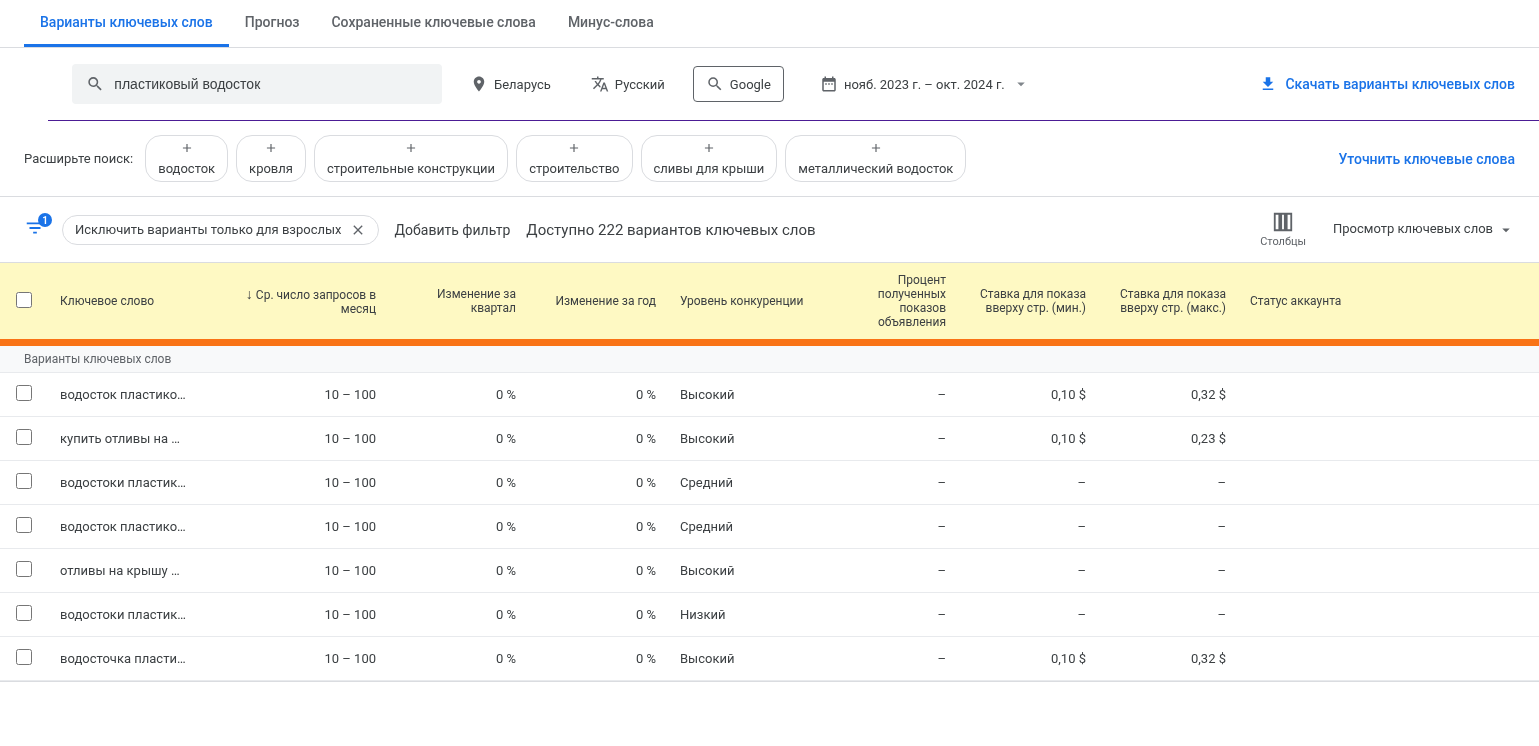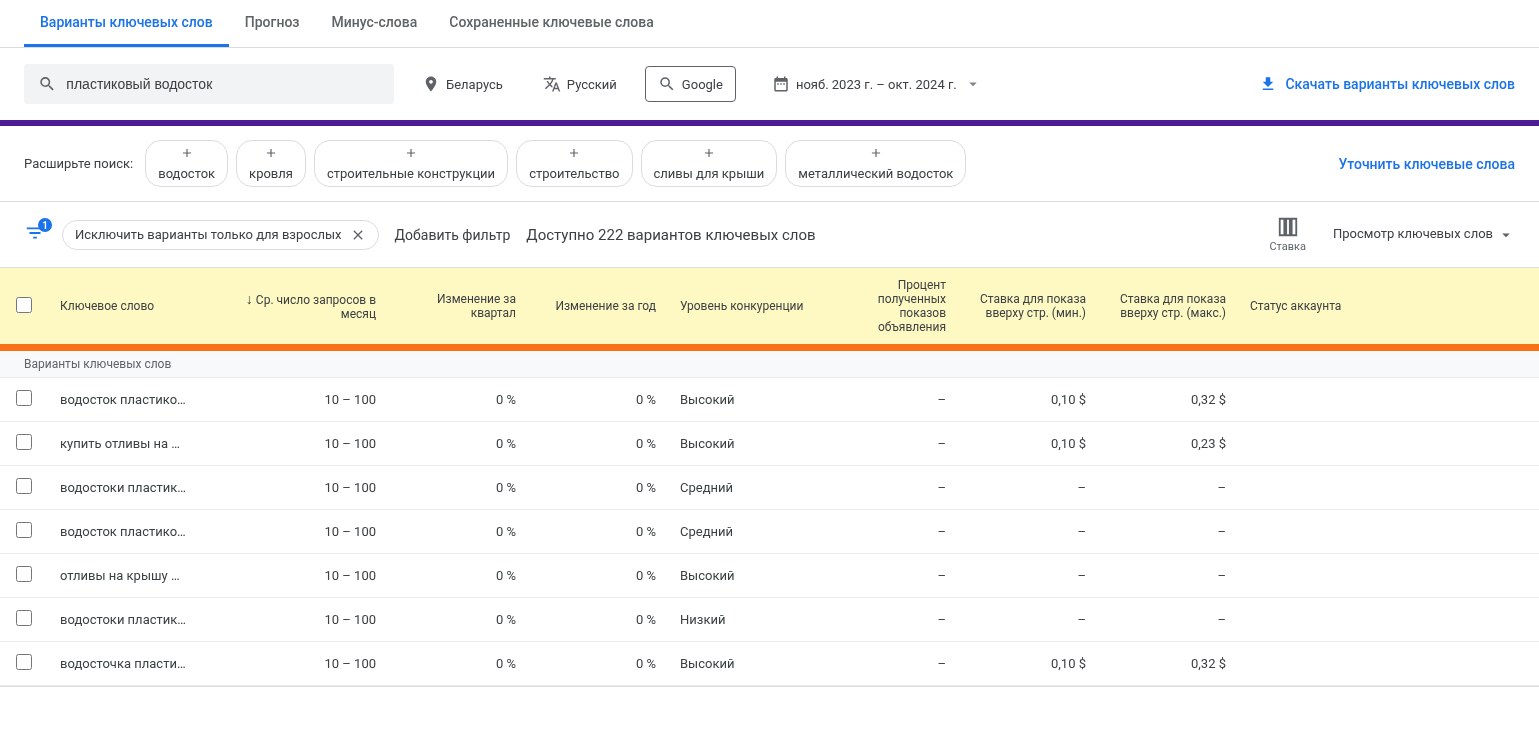--- a/index.html
+++ b/index.html
@@ -2,21 +2,21 @@
 <html><head>
 <meta charset="utf-8">
 <style>
 * { box-sizing: border-box; margin: 0; padding: 0; }
 body { font-family: 'Roboto', 'Arial', sans-serif; font-size: 13px; color: #3c4043; background: #fff; }
 
 .tabs { display: flex; border-bottom: 1px solid #dadce0; padding: 0 24px; }
 .tab { padding: 14px 16px; font-size: 14px; color: #5f6368; cursor: pointer; border-bottom: 3px solid transparent; font-weight: 500; }
 .tab.active { color: #1a73e8; border-bottom-color: #1a73e8; }
 
-.search-row { display: flex; align-items: center; padding: 16px 24px; border-bottom: 6px solid #4c1d95; gap: 16px; }
+.search-row { display: flex; align-items: center; padding: 16px 24px; border-bottom: 1px solid #4c1d95; gap: 16px; margin-left: 48px; }
 .search-input { display: flex; align-items: center; background: #f1f3f4; padding: 10px 14px; width: 370px; border-radius: 4px; }
 .search-input svg { width: 20px; height: 20px; margin-right: 10px; fill: #5f6368; }
 .search-input input { border: none; background: transparent; font-size: 14px; width: 100%; outline: none; color: #3c4043; }
 
 .setting-item { display: flex; align-items: center; gap: 6px; padding: 8px 12px; color: #3c4043; font-size: 13px; cursor: pointer; border-radius: 4px; }
 .setting-item.boxed { border: 1px solid #5f6368; }
 .setting-item svg { width: 18px; height: 18px; fill: #5f6368; }
 .date-dropdown { margin-left: 8px; }
 .date-dropdown svg.chev { width: 20px; fill: #80868b; }
 
@@ -63,22 +63,22 @@
 .col-impr { width: 140px; }
 .col-min { width: 140px; }
 .col-max { width: 140px; }
 </style>
 </head>
 <body>
 
 <div class="tabs">
     <div class="tab active">Варианты ключевых слов</div>
     <div class="tab">Прогноз</div>
+    <div class="tab">Сохраненные ключевые слова</div>
     <div class="tab">Минус-слова</div>
-    <div class="tab">Сохраненные ключевые слова</div>
   </div>
 
 <div class="search-row">
   <div class="search-input">
     <svg viewBox="0 0 24 24">
         <path d="M15.5 14h-.79l-.28-.27A6.471 6.471 0 0016 9.5 6.5 6.5 0 109.5 16c1.61 0 3.09-.59 4.23-1.57l.27.28v.79l5 4.99L20.49 19l-4.99-5zm-6 0C7.01 14 5 11.99 5 9.5S7.01 5 9.5 5 14 7.01 14 9.5 11.99 14 9.5 14z"></path>
       </svg>
     <input value="пластиковый водосток" style="">
   </div>
   <div class="setting-item">
@@ -174,21 +174,21 @@
         <path d="M19 6.41L17.59 5 12 10.59 6.41 5 5 6.41 10.59 12 5 17.59 6.41 19 12 13.41 17.59 19 19 17.59 13.41 12z"></path>
       </svg>
   </div>
   <span class="add-filter">Добавить фильтр</span>
   <span class="available-text">Доступно 222 вариантов ключевых слов</span>
   <div class="spacer"></div>
   <div class="columns-btn">
     <svg viewBox="0 0 24 24">
         <path d="M3 3h5v18H3zM10 3h4v18h-4zM16 3h5v18h-5z" fill="none" stroke="#5f6368" stroke-width="2"></path>
       </svg>
-    <span>Ставка</span>
+    <span>Столбцы</span>
   </div>
   <div class="view-btn">
     <span>Просмотр ключевых слов</span>
     <svg viewBox="0 0 24 24">
         <path d="M7 10l5 5 5-5z"></path>
       </svg>
   </div>
 </div>
 
 <table>

